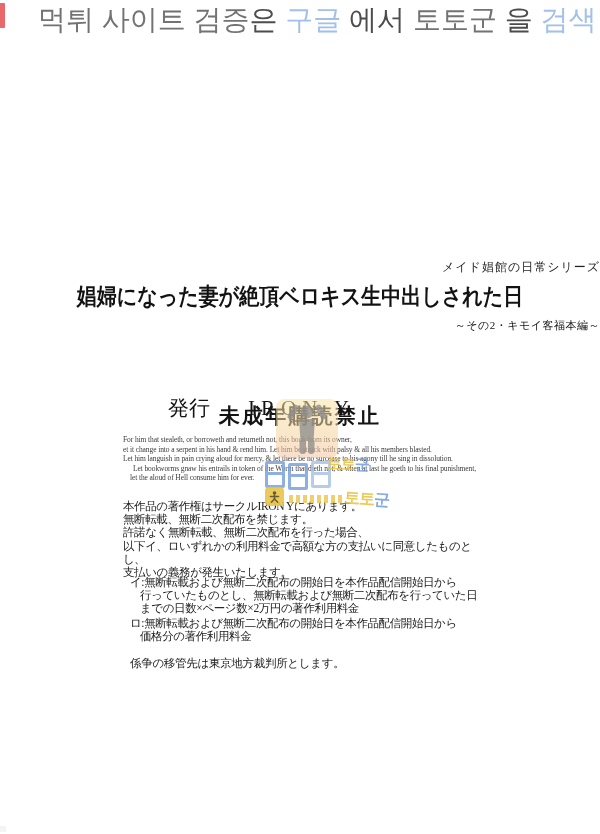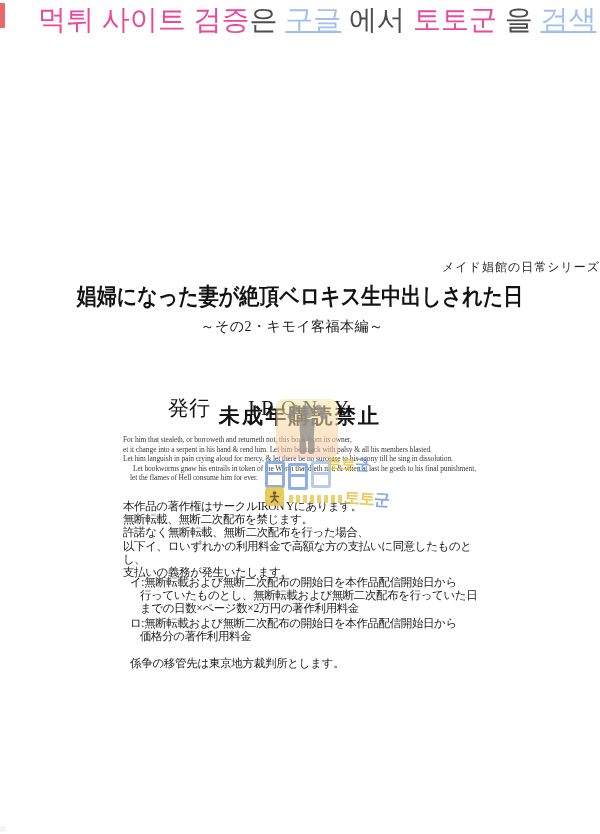--- a/index.html
+++ b/index.html
@@ -9,41 +9,41 @@
     font-family:"Liberation Serif","DejaVu Serif",serif;
     color:#1a1a1a;
   }
   
   .spam{
     position:absolute;top:4px;left:38px;right:0;
     font-family:"Liberation Sans","DejaVu Sans",sans-serif;
     font-size:28px;line-height:32px;white-space:nowrap;overflow:hidden;
     letter-spacing:0;
   }
-  .seg-red{color:#ec4899;text-align:right;}
+  .seg-red{color:#737373;text-align:right;}
   .seg-dark{color:#4d4d4d;}
-  .seg-blue{color:#a3c0ea;text-decoration:underline;}
+  .seg-blue{color:#a3c0ea;}
   .edge-fragment{
     position:absolute;left:0;top:3px;width:5px;height:25px;
     background:#e8696c;border-radius:0 1px 1px 0;
   }
   
   .series{
     position:absolute;top:259px;left:0;right:0;text-align:right;
     font-size:12px;letter-spacing:1px;color:#1f1f1f;
   }
   .title{
     position:absolute;top:281px;left:0;right:0;text-align:center;
     font-size:23px;font-weight:bold;letter-spacing:0;
     transform:scaleX(.87);transform-origin:50% 50%;
     color:#121212;white-space:nowrap;
   }
   .subtitle{
-    position:absolute;top:318px;left:0;right:16px;text-align:center;
-    font-size:14px;letter-spacing:.5px;color:#161616;
+    position:absolute;top:318px;left:0;right:0;text-align:right;
+    font-size:11px;letter-spacing:.5px;color:#161616;
   }
   .pubblock{
     position:absolute;top:351px;left:168px;
     font-size:21px;line-height:18.5px;color:#141414;margin-top:48px;
   }
   .pubrow{white-space:nowrap;height:18.5px;}
   .publabel{display:inline-block;width:76px;letter-spacing:0;}
   .pubvalue{letter-spacing:-0.5px;}
   .pubvalue.latin{letter-spacing:6px;padding-left:4px;}
   .age{
@@ -126,21 +126,21 @@
     </div>
   </div>
 
   <div class="age">未成年購読禁止</div>
 
   <div class="curse">
     <div>For him that stealeth, or borroweth and returneth not, this book from its owner,</div>
     <div>et it change into a serpent in his hand &amp; rend him. Let him be struck with palsy &amp; all his members blasted.</div>
     <div>Let him languish in pain crying aloud for mercy, &amp; let there be no surcease to his agony till he sing in dissolution.</div>
     <div class="i1">Let bookworms gnaw his entrails in token of the Worm that dieth not, &amp; when at last he goeth to his final punishment,</div>
-    <div class="i2">let the flames of Hell consume him for ever.</div>
+    <div class="i2">let the aloud of Hell consume him for ever.</div>
   </div>
 
   <div class="terms">
     <div>本作品の著作権はサークルIRON Yにあります。</div>
     <div>無断転載、無断二次配布を禁じます。</div>
     <div>許諾なく無断転載、無断二次配布を行った場合、</div>
     <div>以下イ、ロいずれかの利用料金で高額な方の支払いに同意したものとし、</div>
     <div>支払いの義務が発生いたします。</div>
   </div>
 

